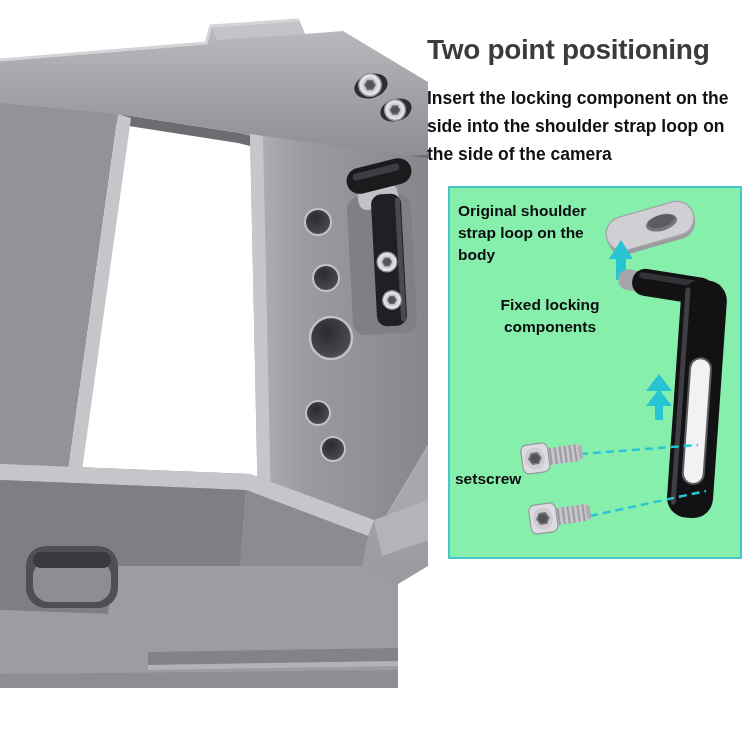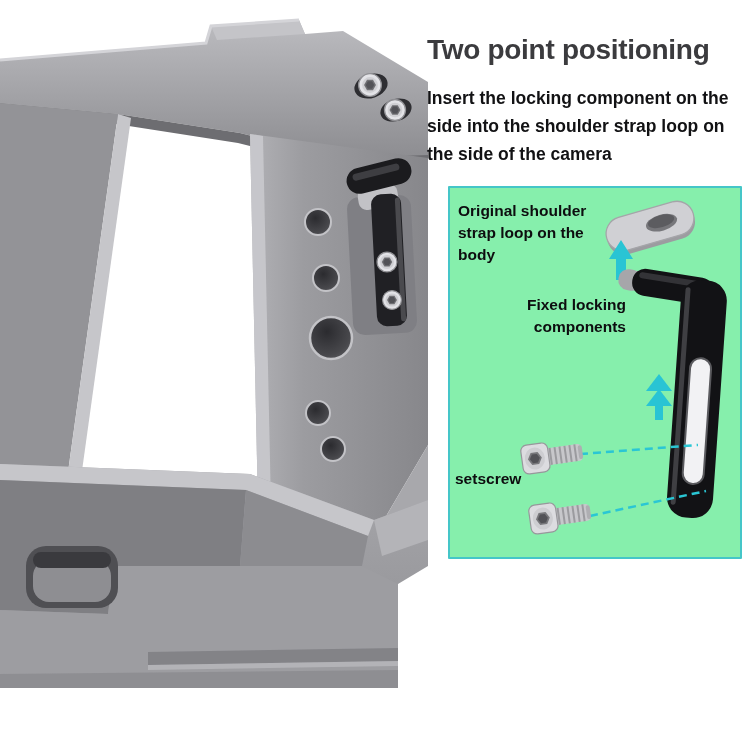--- a/index.html
+++ b/index.html
@@ -16,21 +16,21 @@
   .right-col p{
     margin:18px 0 0 0;font-size:17.5px;font-weight:700;color:#121214;line-height:1.6;
   }
   .info-box{
     position:absolute;left:448px;top:186px;width:290px;height:369px;
     border:2.5px solid #45c6c8;background:#86efac;box-sizing:content-box;border-radius:1px;
   }
   .box-art{position:absolute;left:0;top:0;width:290px;height:369px;}
   .lbl{position:absolute;color:#0d0d0f;font-weight:700;font-size:15.5px;line-height:1.42;}
   .lbl-strap{left:8px;top:12px;width:158px;}
-  .lbl-fixed{left:24px;top:106px;width:152px;text-align:right;}
+  .lbl-fixed{left:24px;top:106px;width:152px;text-align:center;}
   .lbl-move{left:56px;top:192px;width:134px;text-align:center;}
   .lbl-set{left:5px;top:272px;width:110px;margin-top:8px;}
 </style>
 </head>
 <body>
 
 <div class="canvas">
 
   <svg class="cage" viewBox="0 0 440 750">
     <defs>

